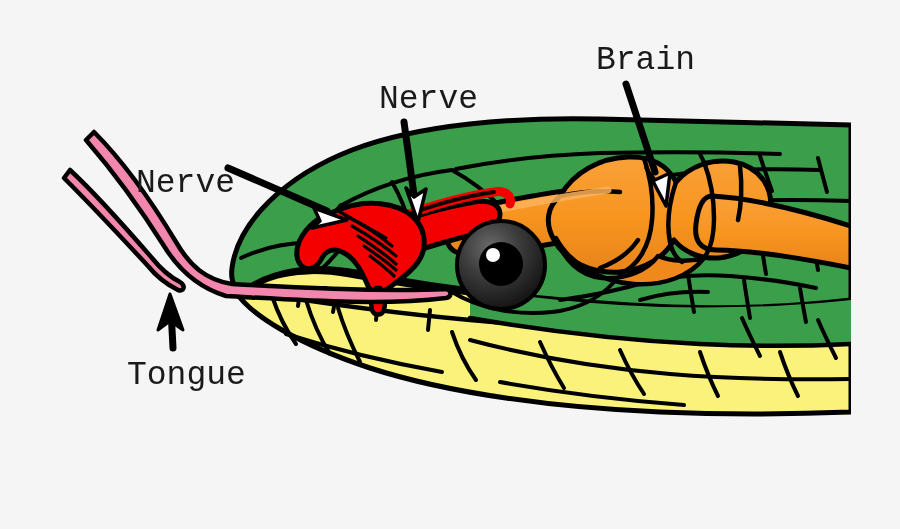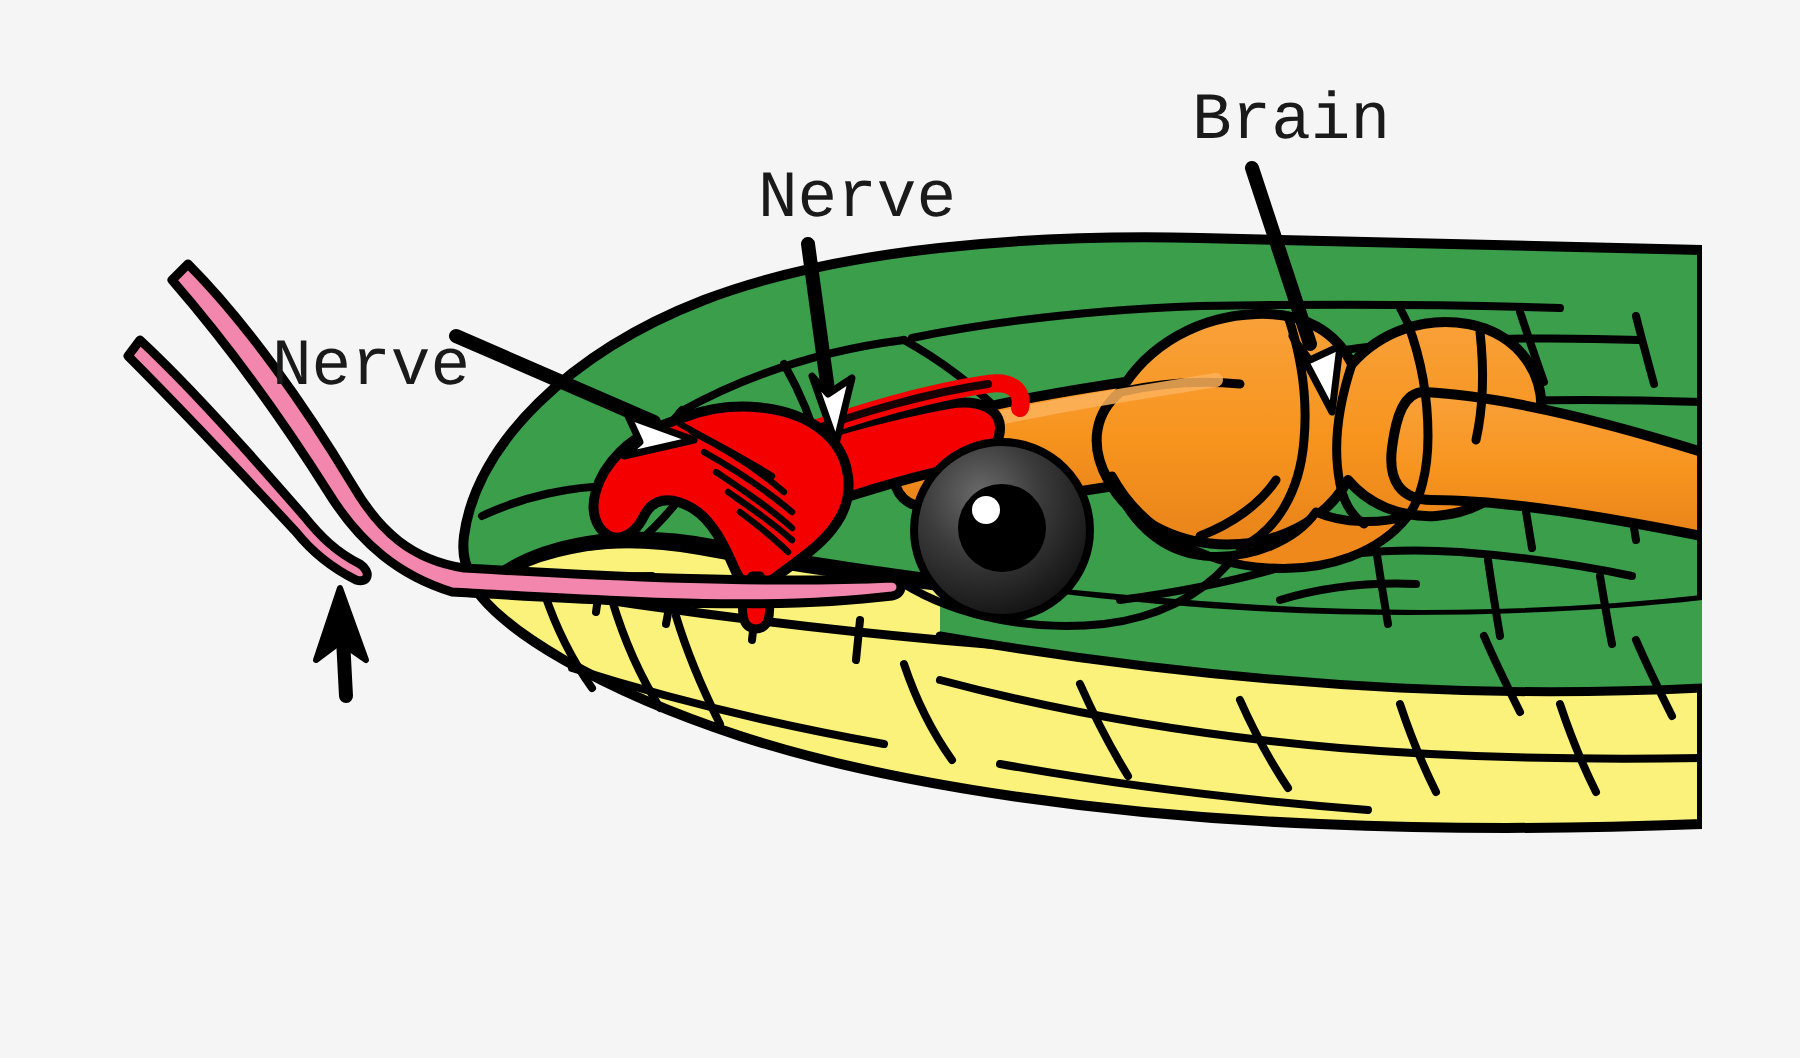--- a/index.html
+++ b/index.html
@@ -231,14 +231,15 @@
   </svg>
 
   <div class="clipmask"></div>
 
   <div class="lbl" id="lbl-jacobsons"><br><span>Nerve</span></div>
 
   <div class="lbl" id="lbl-nerve">Nerve</div>
 
   <div class="lbl" id="lbl-brain">Brain</div>
 
+  <div class="lbl" id="lbl-tongue">Tongue</div>
 
 </div>
 
 </body></html>

